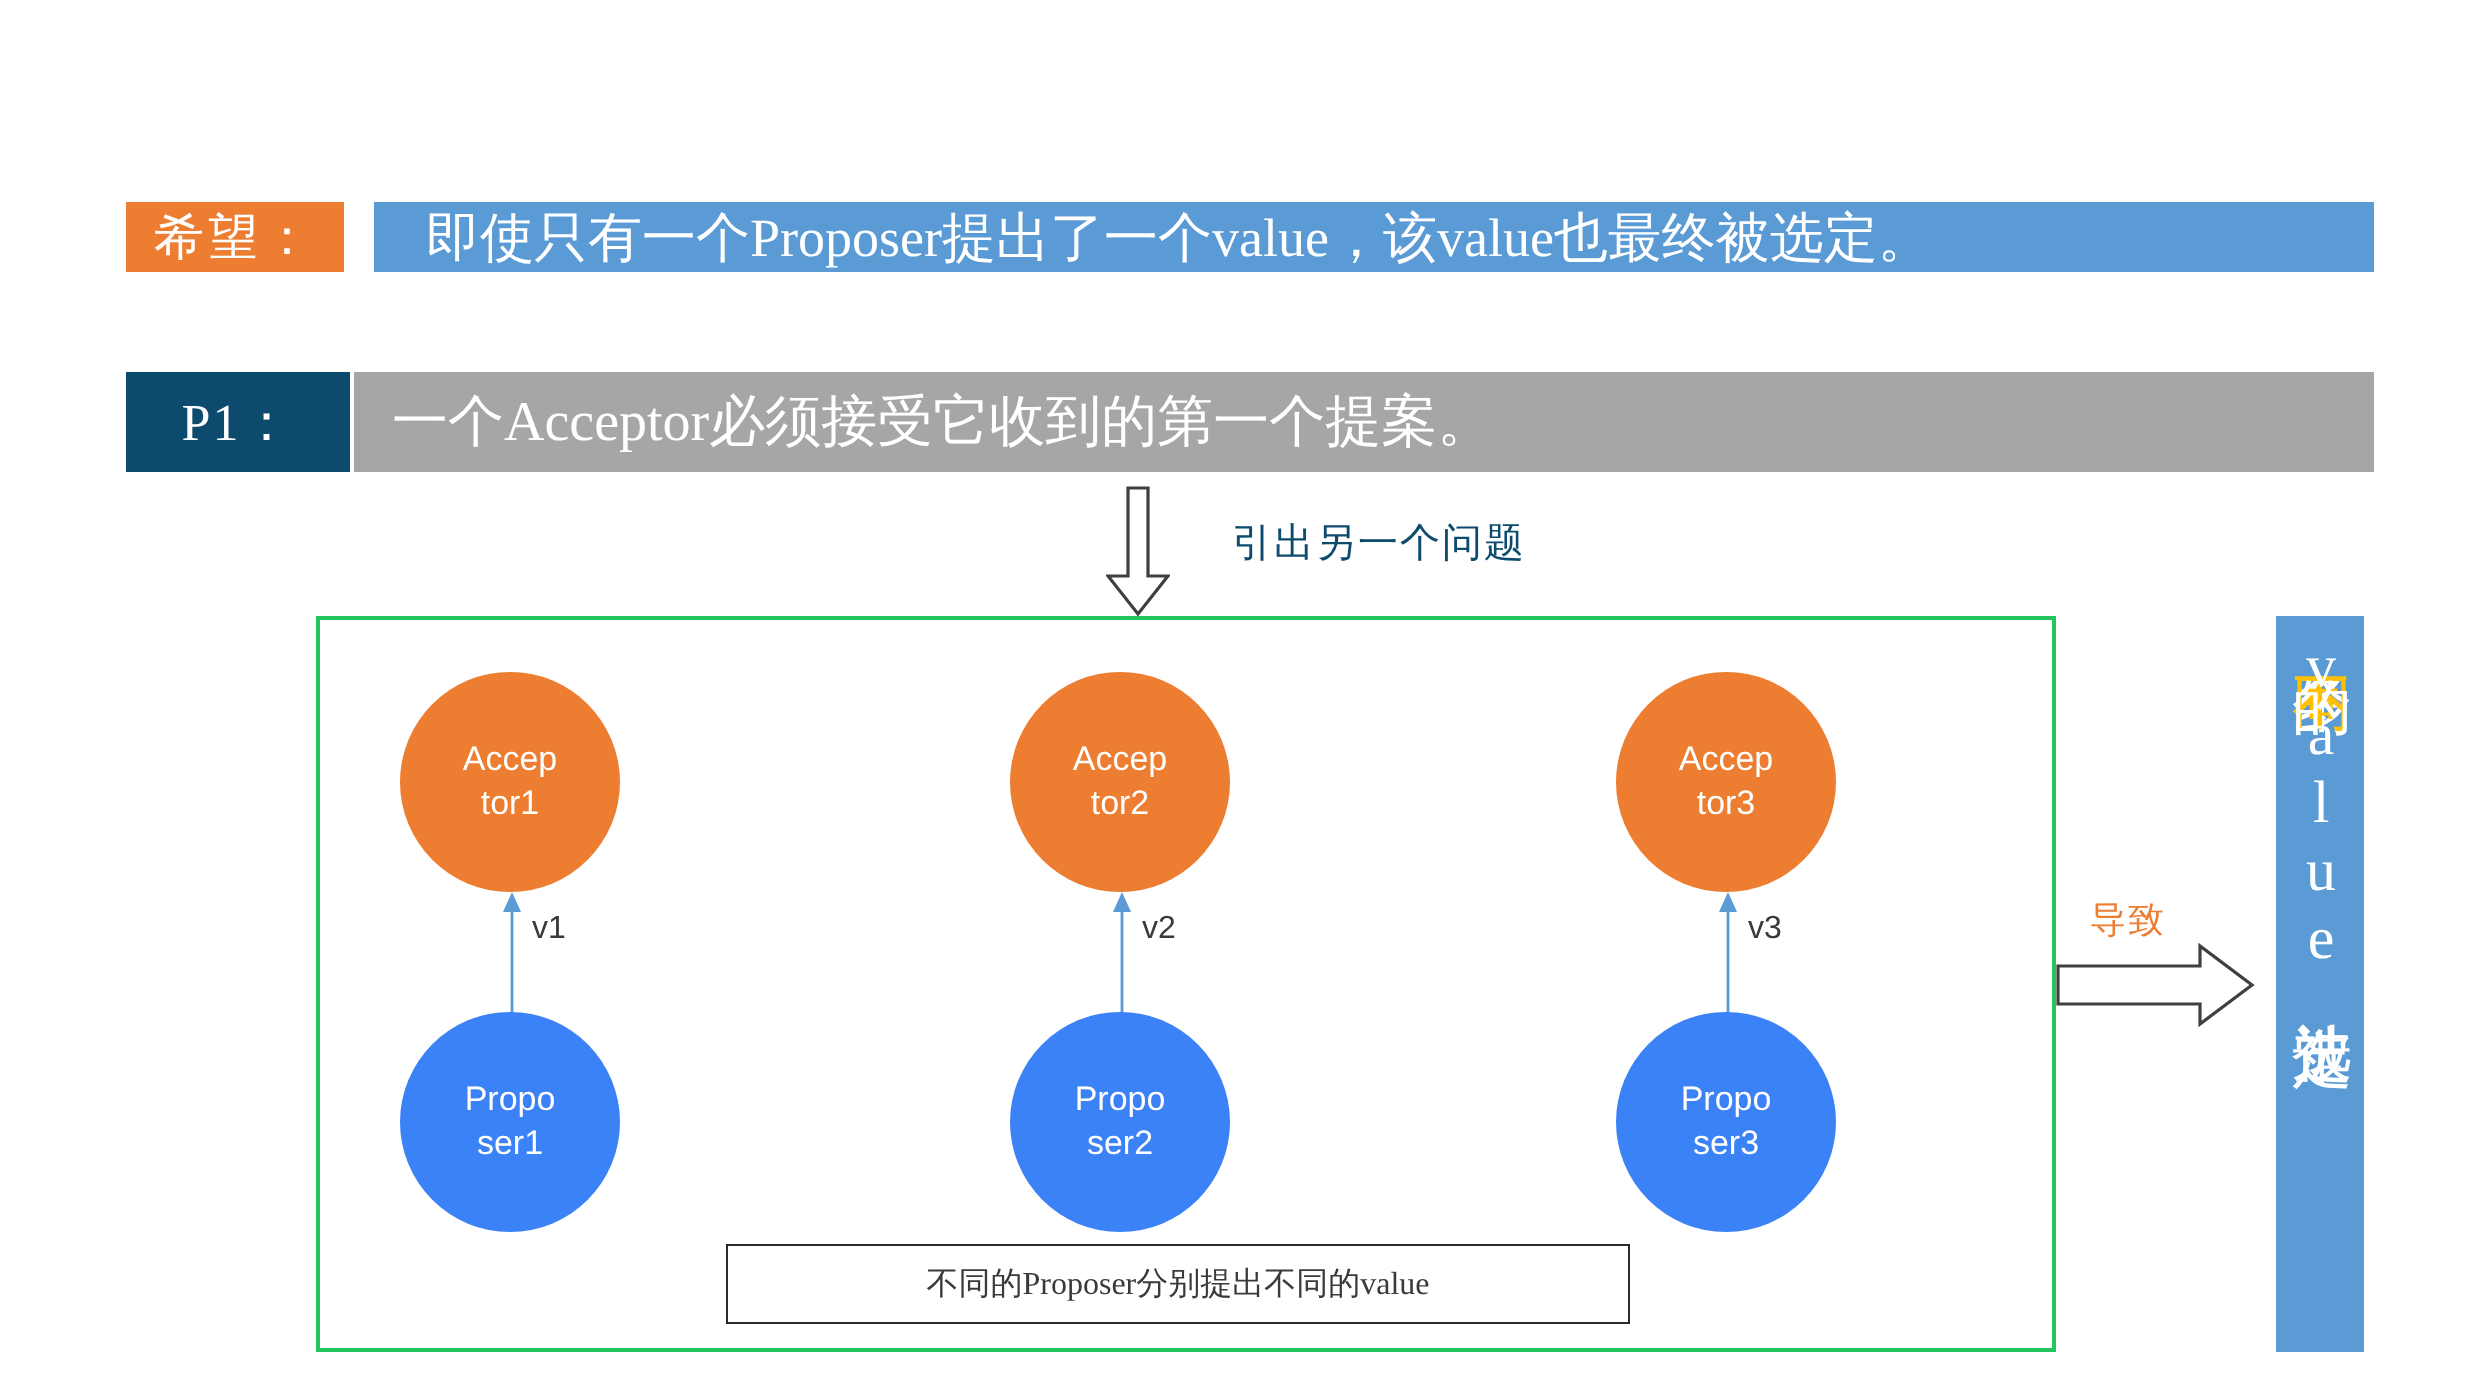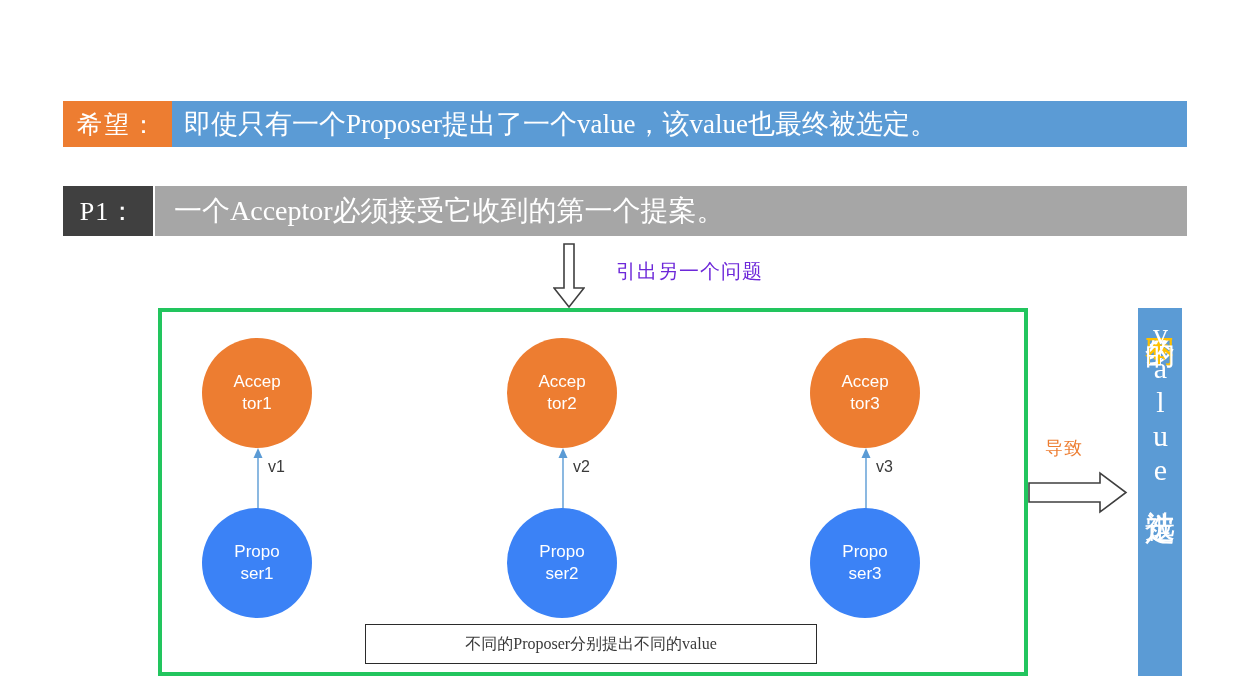--- a/index.html
+++ b/index.html
@@ -56,43 +56,44 @@
     box-sizing: border-box;
     color: #ffffff;
     font-family: "Liberation Serif", "DejaVu Serif", serif;
     white-space: nowrap;
     overflow: hidden;
   }
 
   
   #banner-hope {
     top: 101px;
-    height: 46px;
+    height: 35px;
+    gap: 15px;
   }
   #banner-hope .banner-label {
     width: 109px;
     background: #ED7D31;
     font-size: 25px;
     letter-spacing: 2px;
   }
   #banner-hope .banner-body {
     background: #5B9BD5;
     font-size: 27px;
-    padding-left: 12px;
+    padding-left: 26px;
     letter-spacing: 0px;
   }
 
   
   #banner-p1 {
     top: 186px;
     height: 50px;
   }
   #banner-p1 .banner-label {
-    width: 92px;
-    background: #404040;
+    width: 114px;
+    background: #0c4a6e;
     font-size: 26px;
     letter-spacing: 1px;
     border-right: 2px solid #ffffff;
   }
   #banner-p1 .banner-body {
     background: #A6A6A6;
     font-size: 28px;
     padding-left: 19px;
   }
 
@@ -105,33 +106,33 @@
     height: 66px;
   }
   .down-arrow svg { display: block; }
 
   .arrow-note {
     position: absolute;
     left: 616px;
     top: 258px;
     font-family: Liberation Mono, monospace;
     font-size: 20px;
-    color: #6d28d9;
+    color: #0c4a6e;
     letter-spacing: 1px;
     white-space: nowrap;
   }
 
   
   #content-box {
     position: absolute;
     left: 158px;
     top: 308px;
     width: 870px;
     height: 368px;
-    border: 4px solid #22c55e;
+    border: 2px solid #22c55e;
     box-sizing: border-box;
     background: #ffffff;
   }
 
   
   .node-group {
     position: absolute;
     top: 0;
     width: 200px;
     height: 100%;
@@ -215,21 +216,21 @@
     left: 1028px;
     top: 471px;
     width: 100px;
     height: 44px;
   }
   #right-arrow svg { display: block; }
 
   #right-arrow-note {
     position: absolute;
     left: 1045px;
-    top: 436px;
+    top: 448px;
     font-family: "Liberation Serif", "DejaVu Serif", serif;
     font-size: 18px;
     color: #ED7D31;
     letter-spacing: 1px;
     white-space: nowrap;
   }
 
   
   #result-panel {
     position: absolute;

